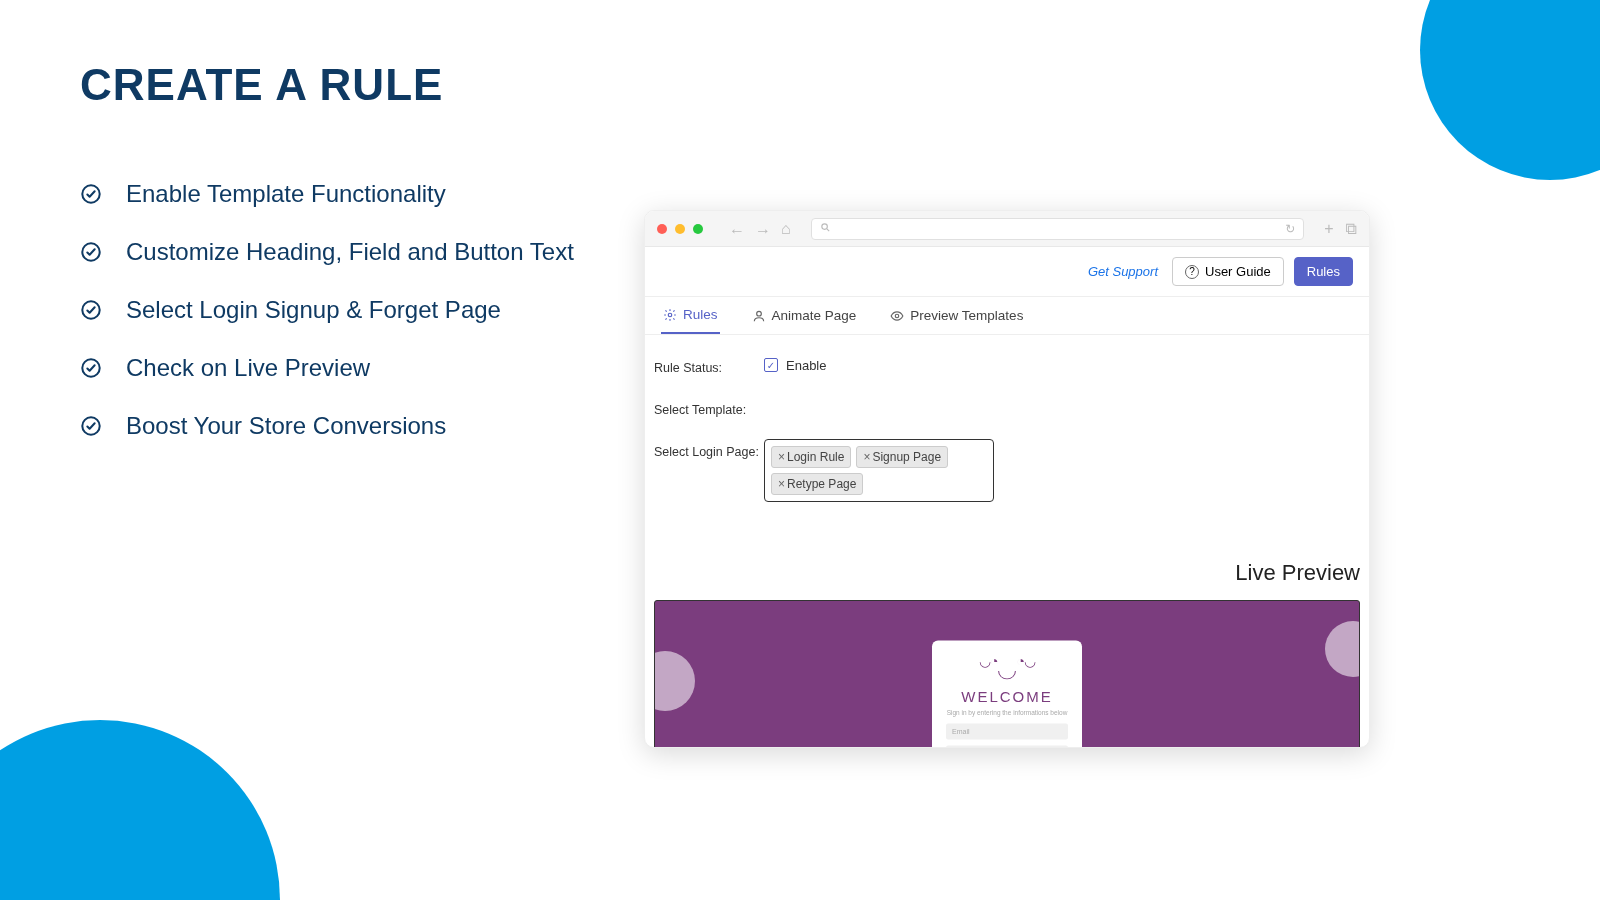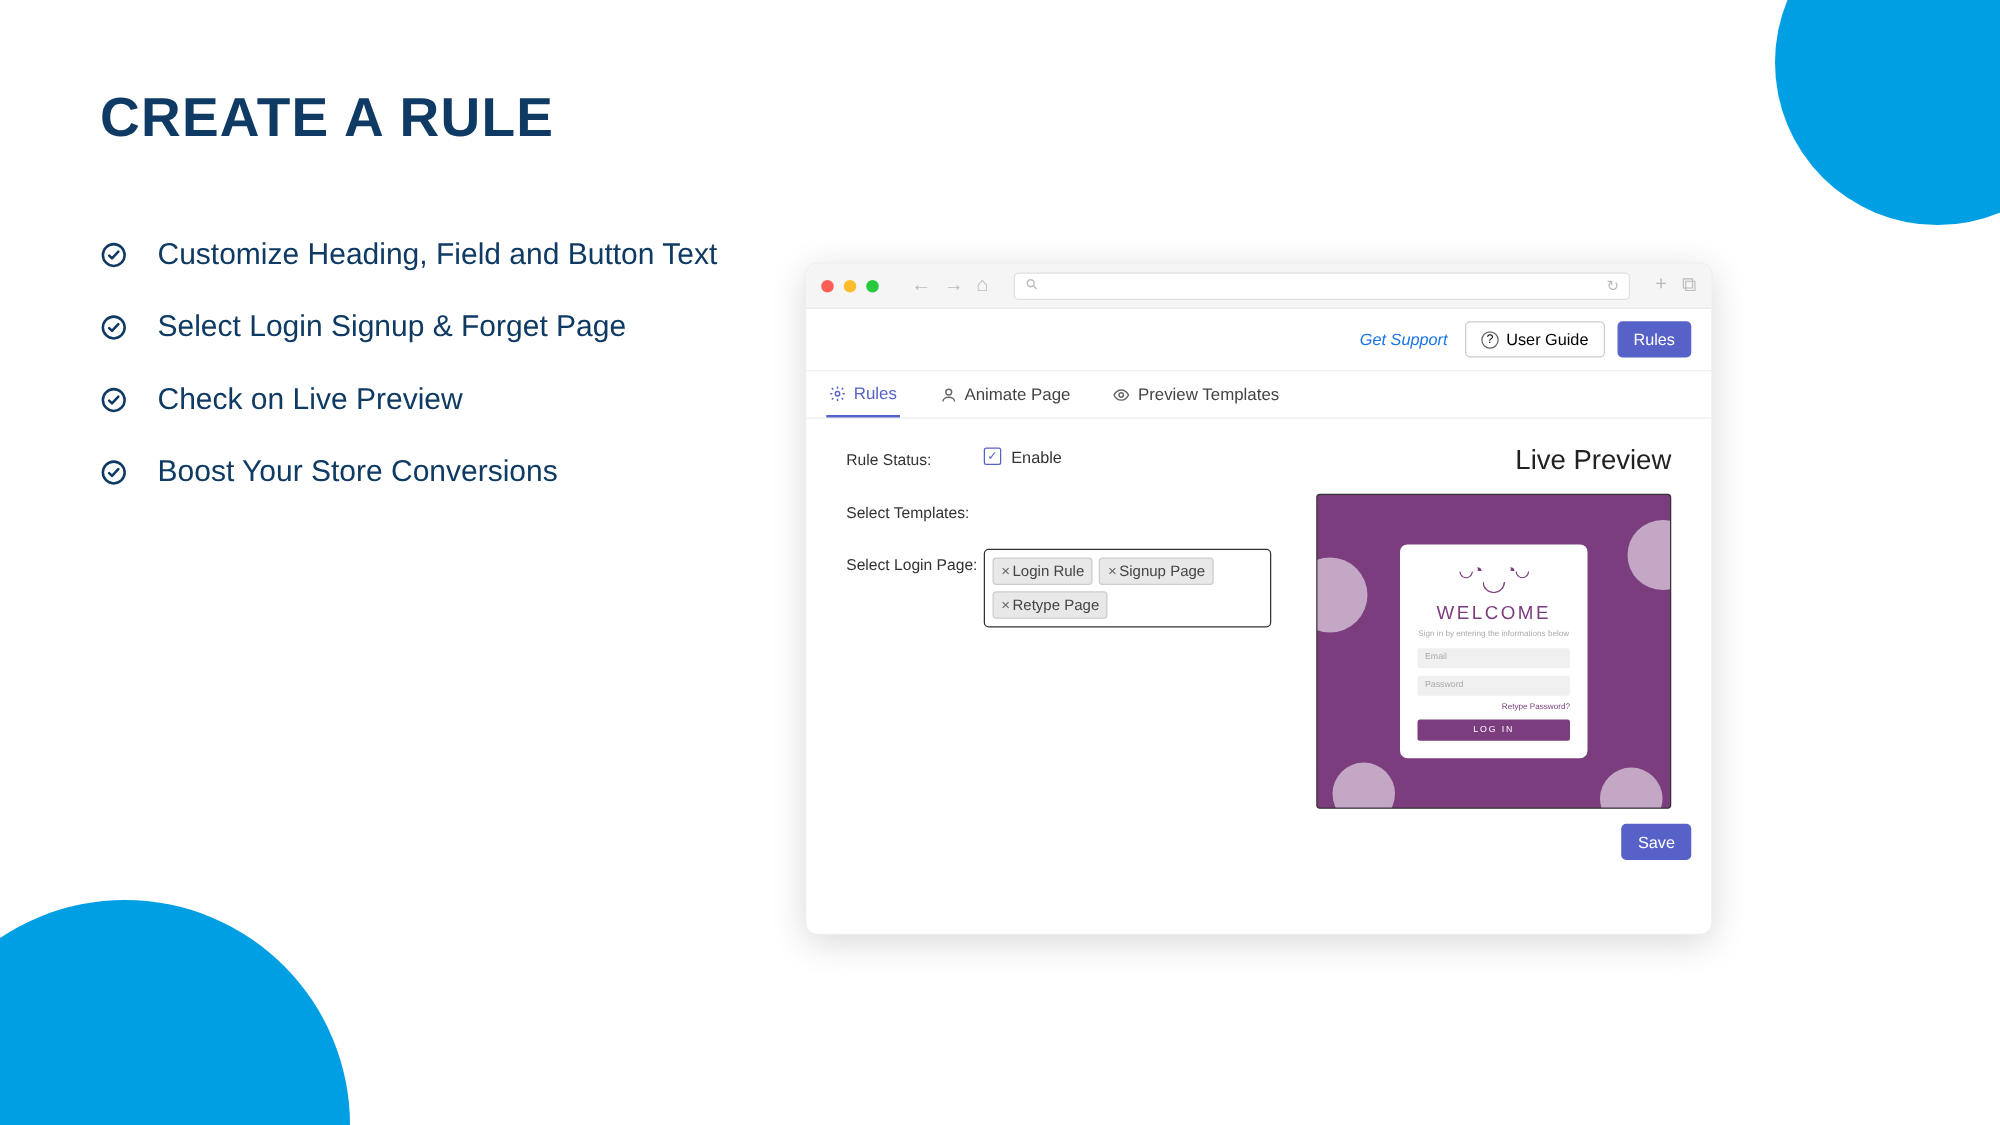--- a/index.html
+++ b/index.html
@@ -1,21 +1,21 @@
 <!DOCTYPE html>
 <html><head>
 <meta charset="utf-8">
 <style>
 * { box-sizing: border-box; margin: 0; padding: 0; }
 body { font-family: -apple-system, BlinkMacSystemFont, "Segoe UI", Helvetica, Arial, sans-serif; width: 1600px; height: 900px; background: #fff; position: relative; overflow: hidden; }
 
 .corner-top { position: absolute; top: -80px; right: -80px; width: 260px; height: 260px; background: #009fe3; border-radius: 50%; }
 .corner-bottom { position: absolute; bottom: -180px; left: -80px; width: 360px; height: 360px; background: #009fe3; border-radius: 50%; }
 
-.left-panel { position: absolute; left: 80px; top: 70px; width: 540px; }
+.left-panel { position: absolute; left: 80px; top: 60px; width: 540px; }
 .page-title { font-size: 44px; font-weight: 900; color: #0f3a63; letter-spacing: 1px; text-transform: uppercase; }
 .feature-list { margin-top: 70px; }
 .feature-item { display: flex; align-items: center; margin-bottom: 30px; color: #0f3a63; }
 .feature-icon svg { display: block; }
 .feature-text { font-size: 24px; margin-left: 24px; color: #0f3a63; font-weight: 400; }
 
 .app-window { position: absolute; left: 644px; top: 210px; width: 726px; height: 538px; background: #fff; border-radius: 10px; box-shadow: 0 6px 28px rgba(0,0,0,.15); overflow: hidden; border: 1px solid #eee; }
 .browser-bar { height: 36px; background: #f5f5f5; display: flex; align-items: center; padding: 0 12px; gap: 8px; border-bottom: 1px solid #e8e8e8; }
 .dot { width: 10px; height: 10px; border-radius: 50%; }
 .dot.red { background: #ff5f56; } .dot.yellow { background: #ffbd2e; } .dot.green { background: #27c93f; }
@@ -29,21 +29,21 @@
 .link-support { color: #1a73e8; font-size: 13px; margin-right: 4px; font-style: italic; }
 .btn { border: 1px solid #ccc; background: #fff; padding: 6px 12px; border-radius: 4px; font-size: 13px; display: inline-flex; align-items: center; gap: 6px; cursor: pointer; }
 .btn.primary { background: #5662c7; border-color: #5662c7; color: #fff; }
 .q-icon { width: 14px; height: 14px; border: 1px solid #666; border-radius: 50%; display: inline-flex; align-items: center; justify-content: center; font-size: 10px; }
 
 .tabs { display: flex; padding: 0 16px; border-bottom: 1px solid #eee; gap: 30px; }
 .tab { display: flex; align-items: center; gap: 6px; padding: 10px 2px; font-size: 13.5px; color: #444; cursor: pointer; }
 .tab.active { color: #5662c7; border-bottom: 2px solid #5662c7; }
 .tab-icon svg { display: block; }
 
-.content { display: flex; padding: 20px 32px 12px; gap: 36px; }
+.content { display: flex; padding: 20px 9px 12px; gap: 36px; flex-direction: column; }
 .form-col { width: 340px; }
 .form-row { display: flex; margin-bottom: 22px; }
 .form-label { width: 110px; font-size: 12.5px; color: #333; padding-top: 6px; }
 .form-control { flex: 1; }
 .checkbox { display: flex; align-items: center; gap: 8px; font-size: 13px; color: #333; }
 .chk { width: 14px; height: 14px; border: 1px solid #5662c7; border-radius: 2px; display: inline-flex; align-items: center; justify-content: center; color: #5662c7; font-size: 10px; }
 .select { border: 1px solid #ccc; border-radius: 4px; padding: 8px 10px; font-size: 13px; display: flex; justify-content: space-between; align-items: center; cursor: pointer; }
 .tags-box { border: 1px solid #333; border-radius: 4px; padding: 6px; min-height: 58px; display: flex; flex-wrap: wrap; gap: 5px; align-content: flex-start; }
 .tag { background: #e8e8e8; border: 1px solid #ccc; border-radius: 3px; padding: 3px 6px; font-size: 12px; display: inline-flex; align-items: center; gap: 2px; color: #444; cursor: pointer; }
 .tag-x { color: #666; }
@@ -69,20 +69,29 @@
 </style>
 </head>
 <body>
 
 <div class="corner-top"></div>
 <div class="corner-bottom"></div>
 
 <div class="left-panel">
   <h1 class="page-title">Create a Rule</h1>
   <div class="feature-list">
+    <div class="feature-item">
+      <span class="feature-icon">
+          <svg width="22" height="22" viewBox="0 0 24 24" fill="none" stroke="#0f3a63" stroke-width="2.2">
+            <circle cx="12" cy="12" r="9.5"></circle>
+            <path d="M8 12.5l2.5 2.5L16 9" stroke-linecap="round" stroke-linejoin="round"></path>
+          </svg>
+        </span>
+      <span class="feature-text">Enable Template Functionality</span>
+    </div>
     <div class="feature-item">
       <span class="feature-icon">
           <svg width="22" height="22" viewBox="0 0 24 24" fill="none" stroke="#0f3a63" stroke-width="2.2">
             <circle cx="12" cy="12" r="9.5"></circle>
             <path d="M8 12.5l2.5 2.5L16 9" stroke-linecap="round" stroke-linejoin="round"></path>
           </svg>
         </span>
       <span class="feature-text">Customize Heading, Field and Button Text</span>
     </div>
     <div class="feature-item">
@@ -181,21 +190,21 @@
   <div class="content">
     <div class="form-col">
       <div class="form-row">
         <div class="form-label">Rule Status:</div>
         <div class="form-control checkbox">
           <span class="chk">✓</span>
           <span>Enable</span>
         </div>
       </div>
       <div class="form-row">
-        <div class="form-label">Select Templates:</div>
+        <div class="form-label">Select Template:</div>
       </div>
       <div class="form-row">
         <div class="form-label">Select Login Page:</div>
         <div class="form-control">
           <div class="tags-box">
             <span class="tag">
                 <span class="tag-x">×</span>
                 <span>Login Rule</span>
               </span>
             <span class="tag">

